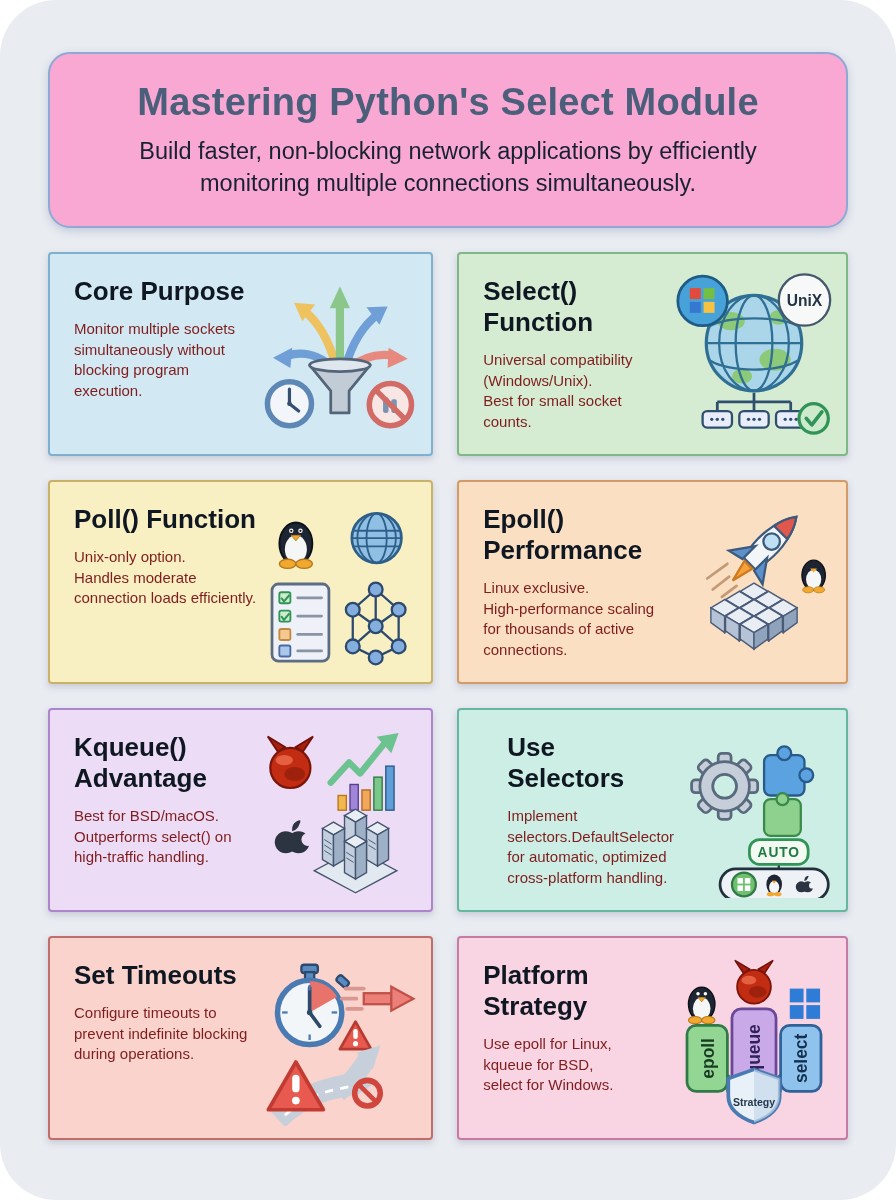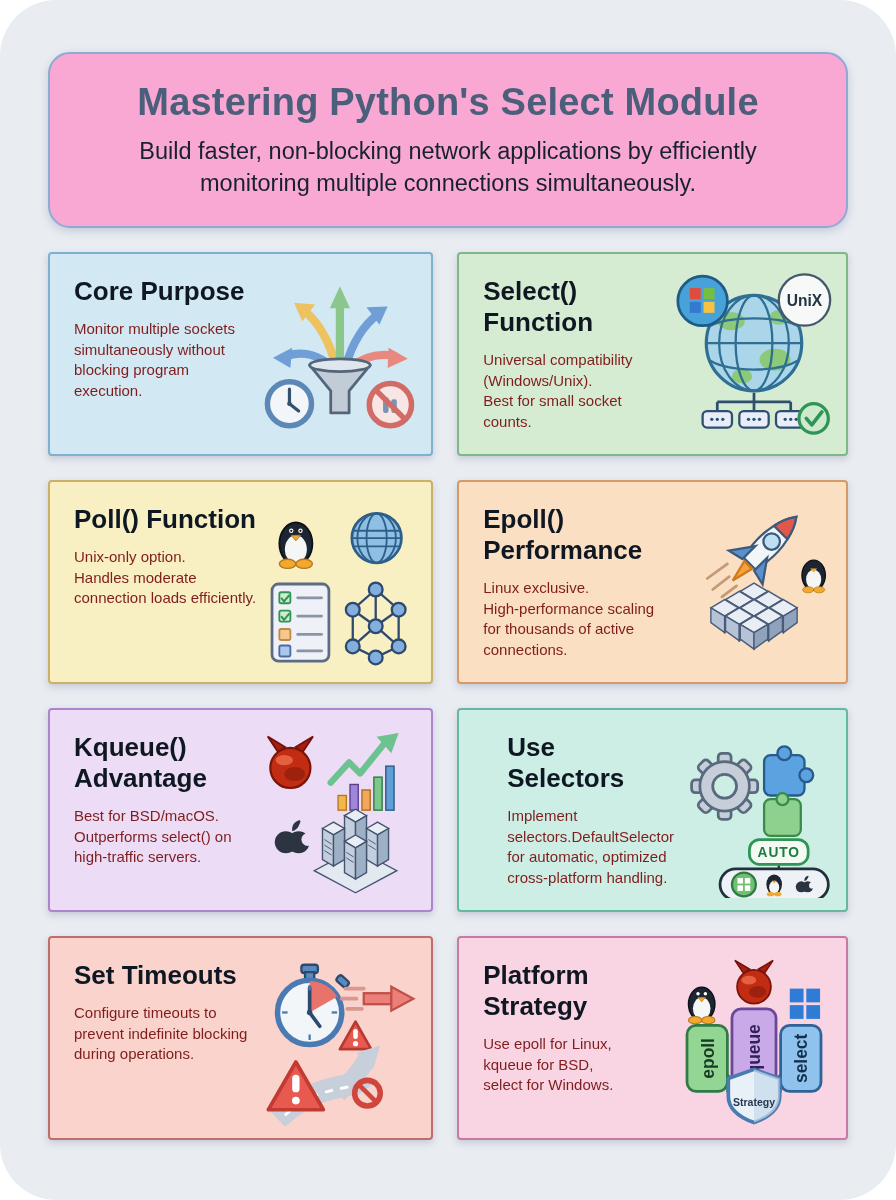--- a/index.html
+++ b/index.html
@@ -304,21 +304,21 @@
                 <polygon points="100,134 85,143 85,161 100,150" fill="#8fa3bd"></polygon>
           </g>
         </g>
       </svg>
     </div>
 
     <div class="card" style="background-color: rgb(236, 220, 246); border-color: rgb(171, 134, 204);">
       <div class="txt">
         <h2>Kqueue() Advantage</h2>
         <p>Best for BSD/macOS.
-Outperforms select() on high-traffic servers.</p>
+Outperforms select() on high-traffic handling.</p>
       </div>
       <svg class="art" viewBox="0 0 170 180">
 
         <g transform="translate(32,42) scale(0.95)">
           <polygon points="-14,-18 -26,-36 -6,-24" fill="#a81e0e" stroke="#70100a" stroke-width="2"></polygon>
           <polygon points="14,-18 26,-36 6,-24" fill="#a81e0e" stroke="#70100a" stroke-width="2"></polygon>
           <circle r="23" fill="#c22c12" stroke="#7a150a" stroke-width="2.5"></circle>
           <ellipse cx="-7" cy="-9" rx="10" ry="6" fill="#ea6a4a" opacity="0.85"></ellipse>
           <ellipse cx="5" cy="7" rx="12" ry="8" fill="#8e1c0c" opacity="0.7"></ellipse>
         </g>

